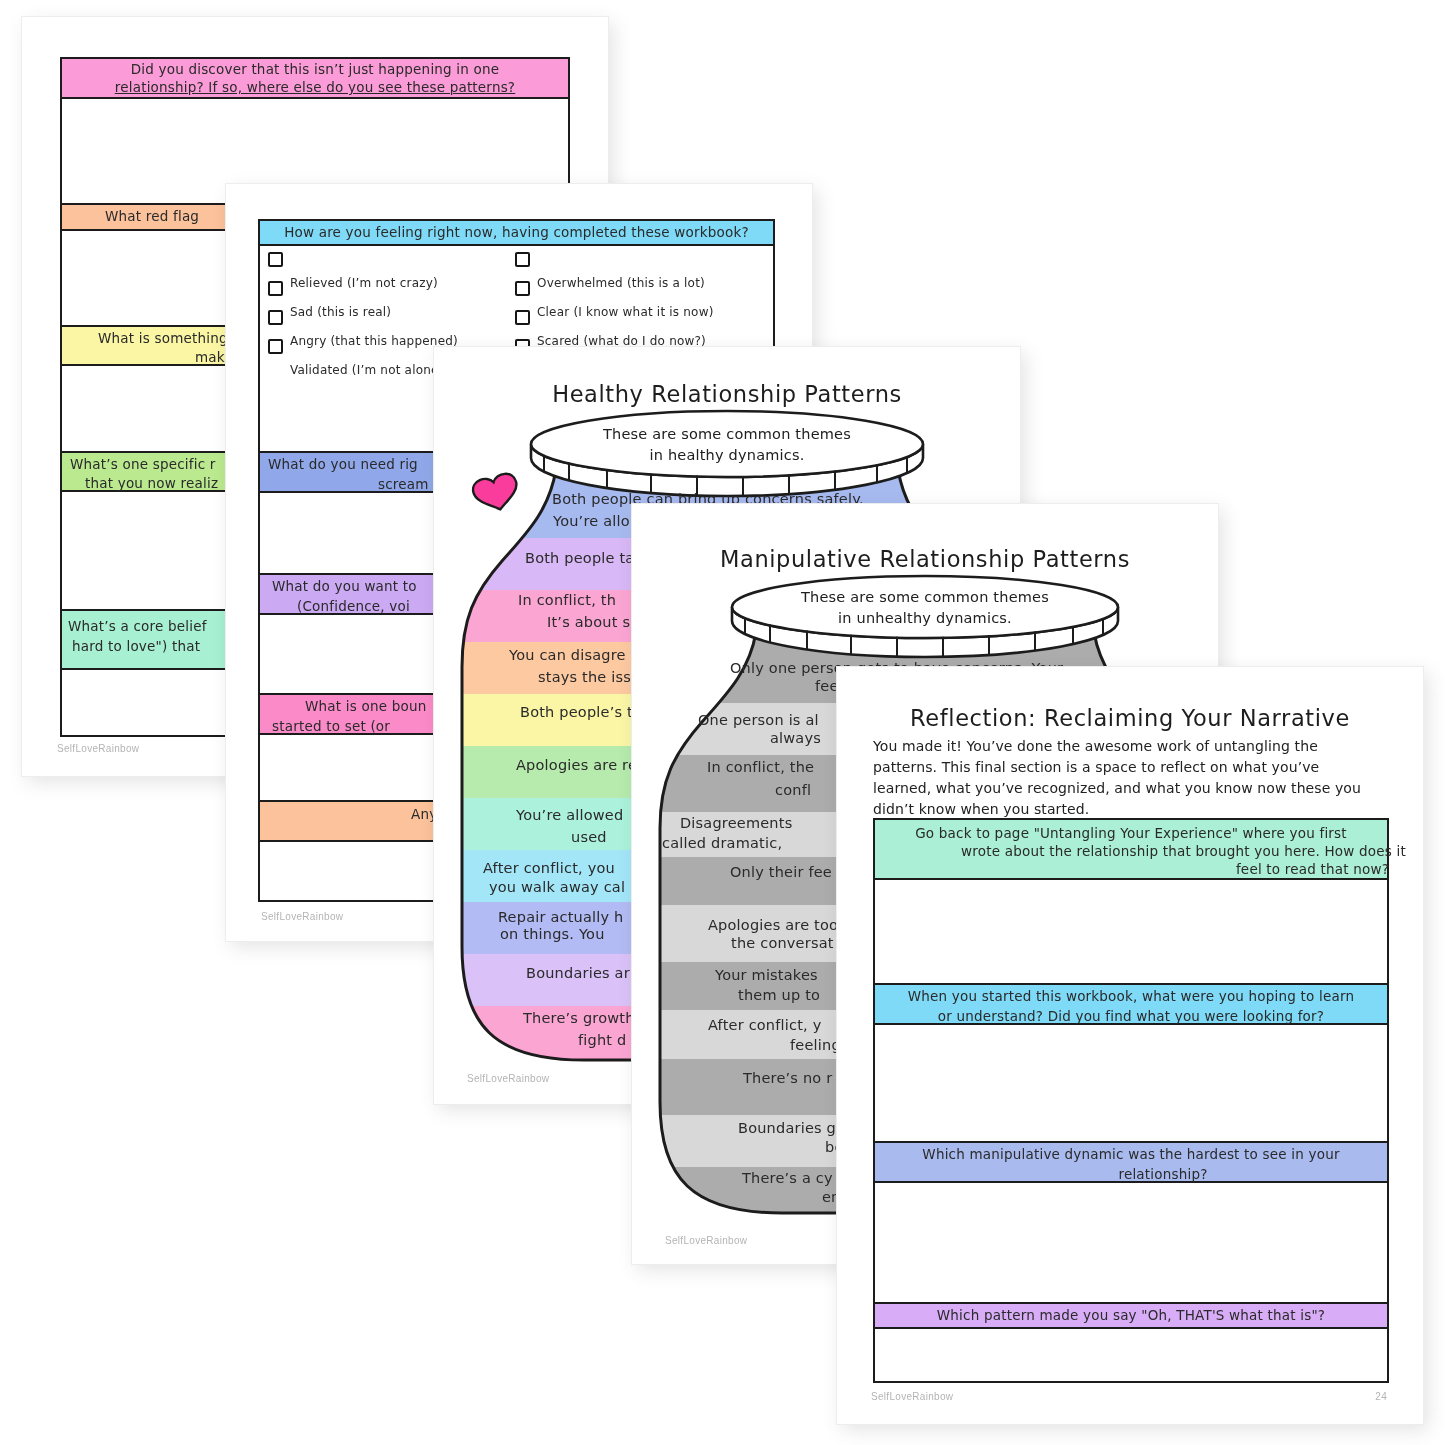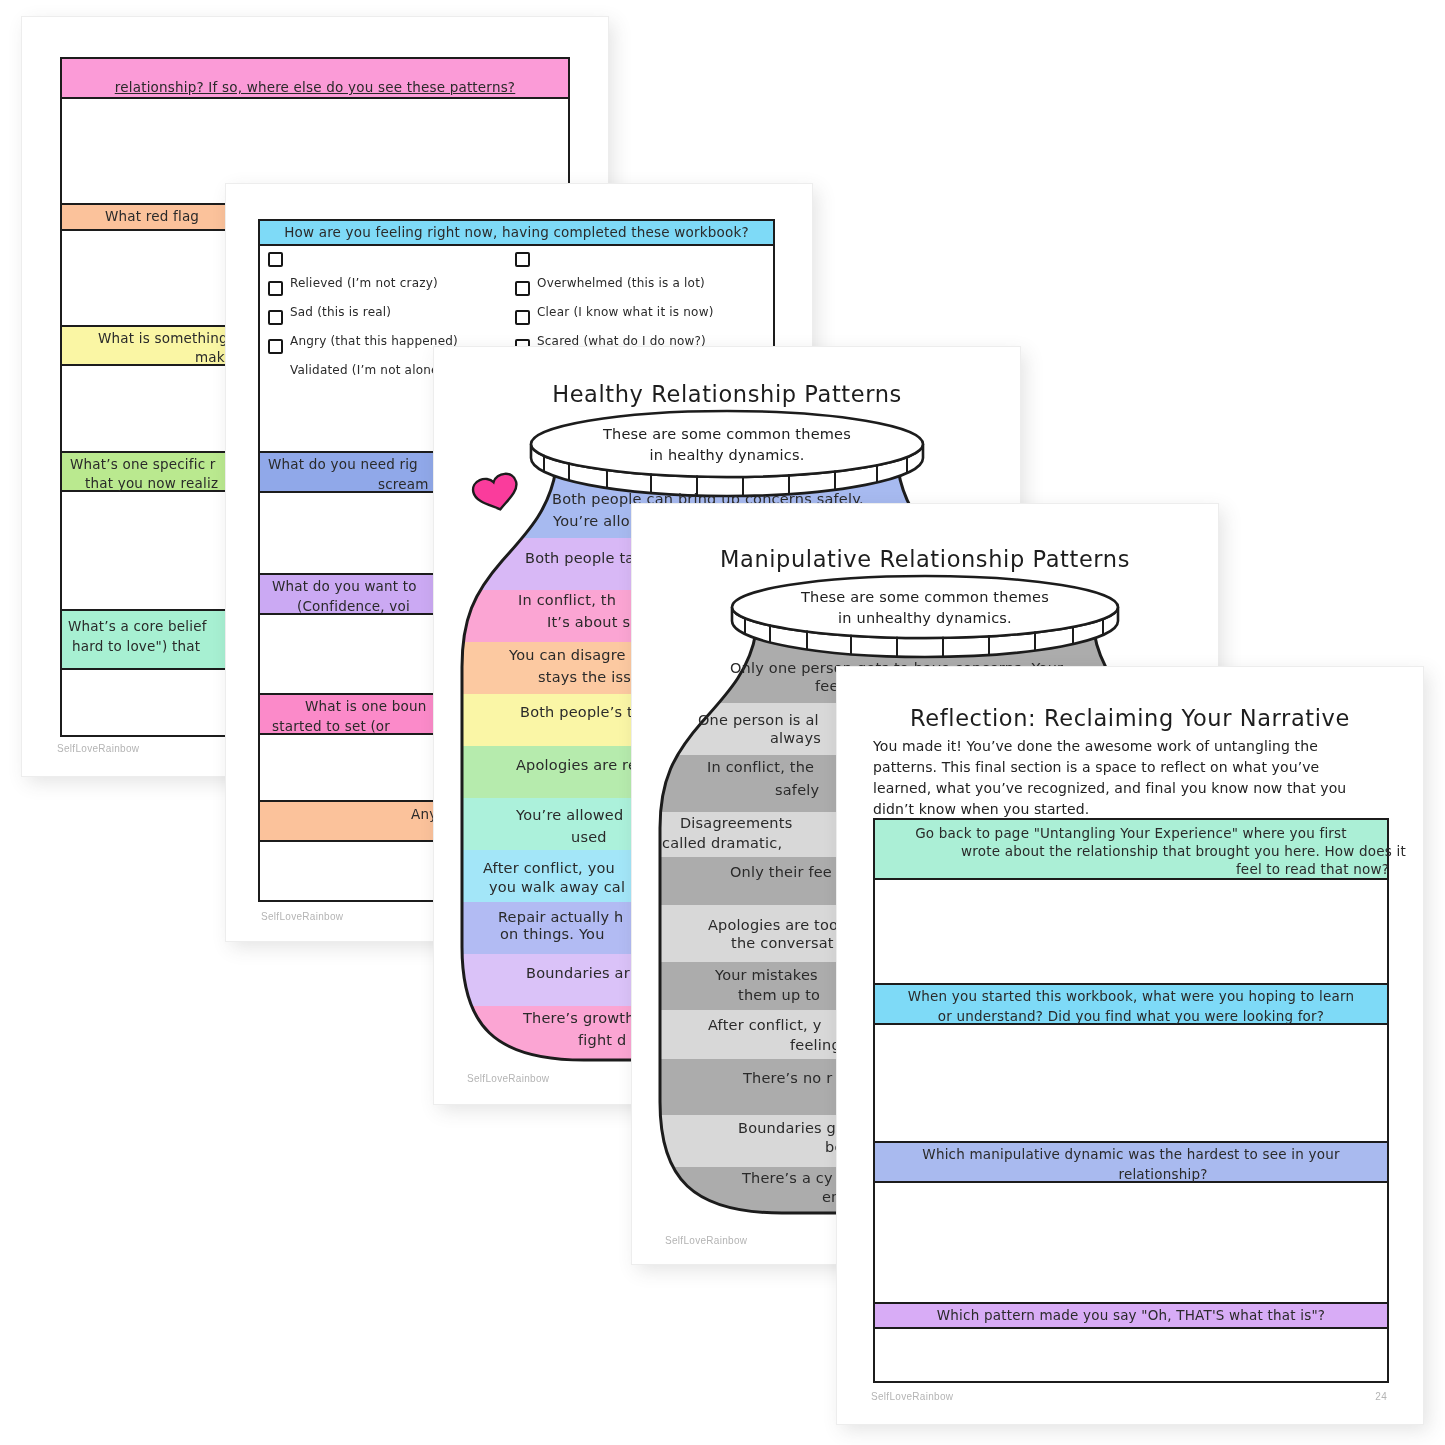--- a/index.html
+++ b/index.html
@@ -19,20 +19,21 @@
   .jarsvg{position:absolute;left:0;top:0;width:100%;height:100%;}
   .lidtext{font-family:"DejaVu Sans",sans-serif;font-size:14.5px;letter-spacing:.2px;fill:#202020;}
 </style>
 </head>
 <body>
 
 <div class="canvas">
   <section class="page" style="left: 22px; top: 17px; width: 586px; height: 759px;">
       <div class="cbox" style="left: 38px; top: 40px; width: 510px; height: 680px;"></div>
       <div class="qbox" style="left: 38px; top: 40px; width: 510px; height: 42px; background: rgb(251, 155, 215);"></div>
+      <div class="frag qline" style="top: 44px; left: 38px; width: 510px; text-align: center;">Did you discover that this isn’t just happening in one</div>
       <div class="frag qline" style="top: 62px; left: 38px; width: 510px; text-align: center; text-decoration: underline;">relationship? If so, where else do you see these patterns?</div>
       <div class="qbox" style="left: 38px; top: 186px; width: 510px; height: 28px; background: rgb(251, 194, 155);"></div>
       <div class="frag qline" style="top: 191px; left: 83px;">What red flag </div>
       <div class="qbox" style="left: 38px; top: 308px; width: 510px; height: 41px; background: rgb(250, 246, 164);"></div>
       <div class="frag qline" style="top: 313px; left: 76px;">What is something</div>
       <div class="frag qline" style="top: 332px; left: 173px;">mak</div>
       <div class="qbox" style="left: 38px; top: 434px; width: 510px; height: 41px; background: rgb(186, 233, 143);"></div>
       <div class="frag qline" style="top: 439px; left: 48px;">What’s one specific r</div>
       <div class="frag qline" style="top: 458px; left: 63px;">that you now realiz</div>
       <div class="qbox" style="left: 38px; top: 592px; width: 510px; height: 61px; background: rgb(167, 240, 210);"></div>
@@ -162,42 +163,42 @@
         <line x1="441" x2="441" y1="121.89701059535565" y2="140.10620585267108" stroke="#1c1c1c" stroke-width="2"></line>
         <line x1="471" x2="471" y1="113.98221116991309" y2="130.91482587473777" stroke="#1c1c1c" stroke-width="2"></line>
         <text x="293" y="98" text-anchor="middle" class="lidtext">These are some common themes</text>
         <text x="293" y="119" text-anchor="middle" class="lidtext">in unhealthy dynamics.</text>
       </svg>
       <div class="frag jtext" style="left: 98px; top: 155px;">Only one person gets to have concerns. Your</div>
       <div class="frag jtext" style="left: 183px; top: 173px;">feeling</div>
       <div class="frag jtext" style="left: 66px; top: 207px;">One person is al</div>
       <div class="frag jtext" style="left: 138px; top: 225px;">always</div>
       <div class="frag jtext" style="left: 75px; top: 254px;">In conflict, the</div>
-      <div class="frag jtext" style="left: 143px; top: 277px;">safely</div>
+      <div class="frag jtext" style="left: 143px; top: 277px;">confl</div>
       <div class="frag jtext" style="left: 48px; top: 310px;">Disagreements</div>
       <div class="frag jtext" style="left: 30px; top: 330px;">called dramatic,</div>
       <div class="frag jtext" style="left: 98px; top: 359px;">Only their fee</div>
       <div class="frag jtext" style="left: 76px; top: 412px;">Apologies are too</div>
       <div class="frag jtext" style="left: 99px; top: 430px;">the conversat</div>
       <div class="frag jtext" style="left: 83px; top: 462px;">Your mistakes</div>
       <div class="frag jtext" style="left: 106px; top: 482px;">them up to</div>
       <div class="frag jtext" style="left: 76px; top: 512px;">After conflict, y</div>
       <div class="frag jtext" style="left: 158px; top: 532px;">feeling</div>
       <div class="frag jtext" style="left: 111px; top: 565px;">There’s no r</div>
       <div class="frag jtext" style="left: 106px; top: 615px;">Boundaries g</div>
       <div class="frag jtext" style="left: 193px; top: 634px;">becom</div>
       <div class="frag jtext" style="left: 110px; top: 665px;">There’s a cy</div>
       <div class="frag jtext" style="left: 190px; top: 684px;">en</div>
       <div class="pfoot" style="left: 33px; top: 731px;">SelfLoveRainbow</div>
     </section>
   <section class="page" style="left: 837px; top: 667px; width: 586px; height: 757px;">
       <div class="ptitle" style="top: 38px;">Reflection: Reclaiming Your Narrative</div>
       <div class="frag intro" style="left: 36px; top: 90px;">patterns. This final section is a space to reflect on what you’ve</div>
       <div class="frag intro" style="left: 36px; top: 69px;">You made it! You’ve done the awesome work of untangling the</div>
-      <div class="frag intro" style="left: 36px; top: 111px;">learned, what you’ve recognized, and final you know now that you</div>
+      <div class="frag intro" style="left: 36px; top: 111px;">learned, what you’ve recognized, and what you know now these you</div>
       <div class="frag intro" style="left: 36px; top: 132px;">didn’t know when you started.</div>
       <div class="cbox" style="left: 36px; top: 151px; width: 516px; height: 565px;"></div>
       <div class="qbox" style="left: 36px; top: 151px; width: 516px; height: 62px; background: rgb(171, 239, 214);"></div>
       <div class="frag qline" style="top: 158px; left: 36px; width: 516px; text-align: center;">Go back to page "Untangling Your Experience" where you first</div>
       <div class="frag qline" style="top: 176px; left: 36px; width: 597px; text-align: center; padding-left: 12px;">wrote about the relationship that brought you here. How does it</div>
       <div class="frag qline" style="top: 194px; left: 36px; width: 516px; text-align: right;">feel to read that now?</div>
       <div class="qbox" style="left: 36px; top: 316px; width: 516px; height: 42px; background: rgb(126, 218, 247);"></div>
       <div class="frag qline" style="top: 321px; left: 36px; width: 516px; text-align: center;">When you started this workbook, what were you hoping to learn</div>
       <div class="frag qline" style="top: 341px; left: 36px; width: 516px; text-align: center;">or understand? Did you find what you were looking for?</div>
       <div class="qbox" style="left: 36px; top: 474px; width: 516px; height: 42px; background: rgb(169, 186, 239);"></div>

